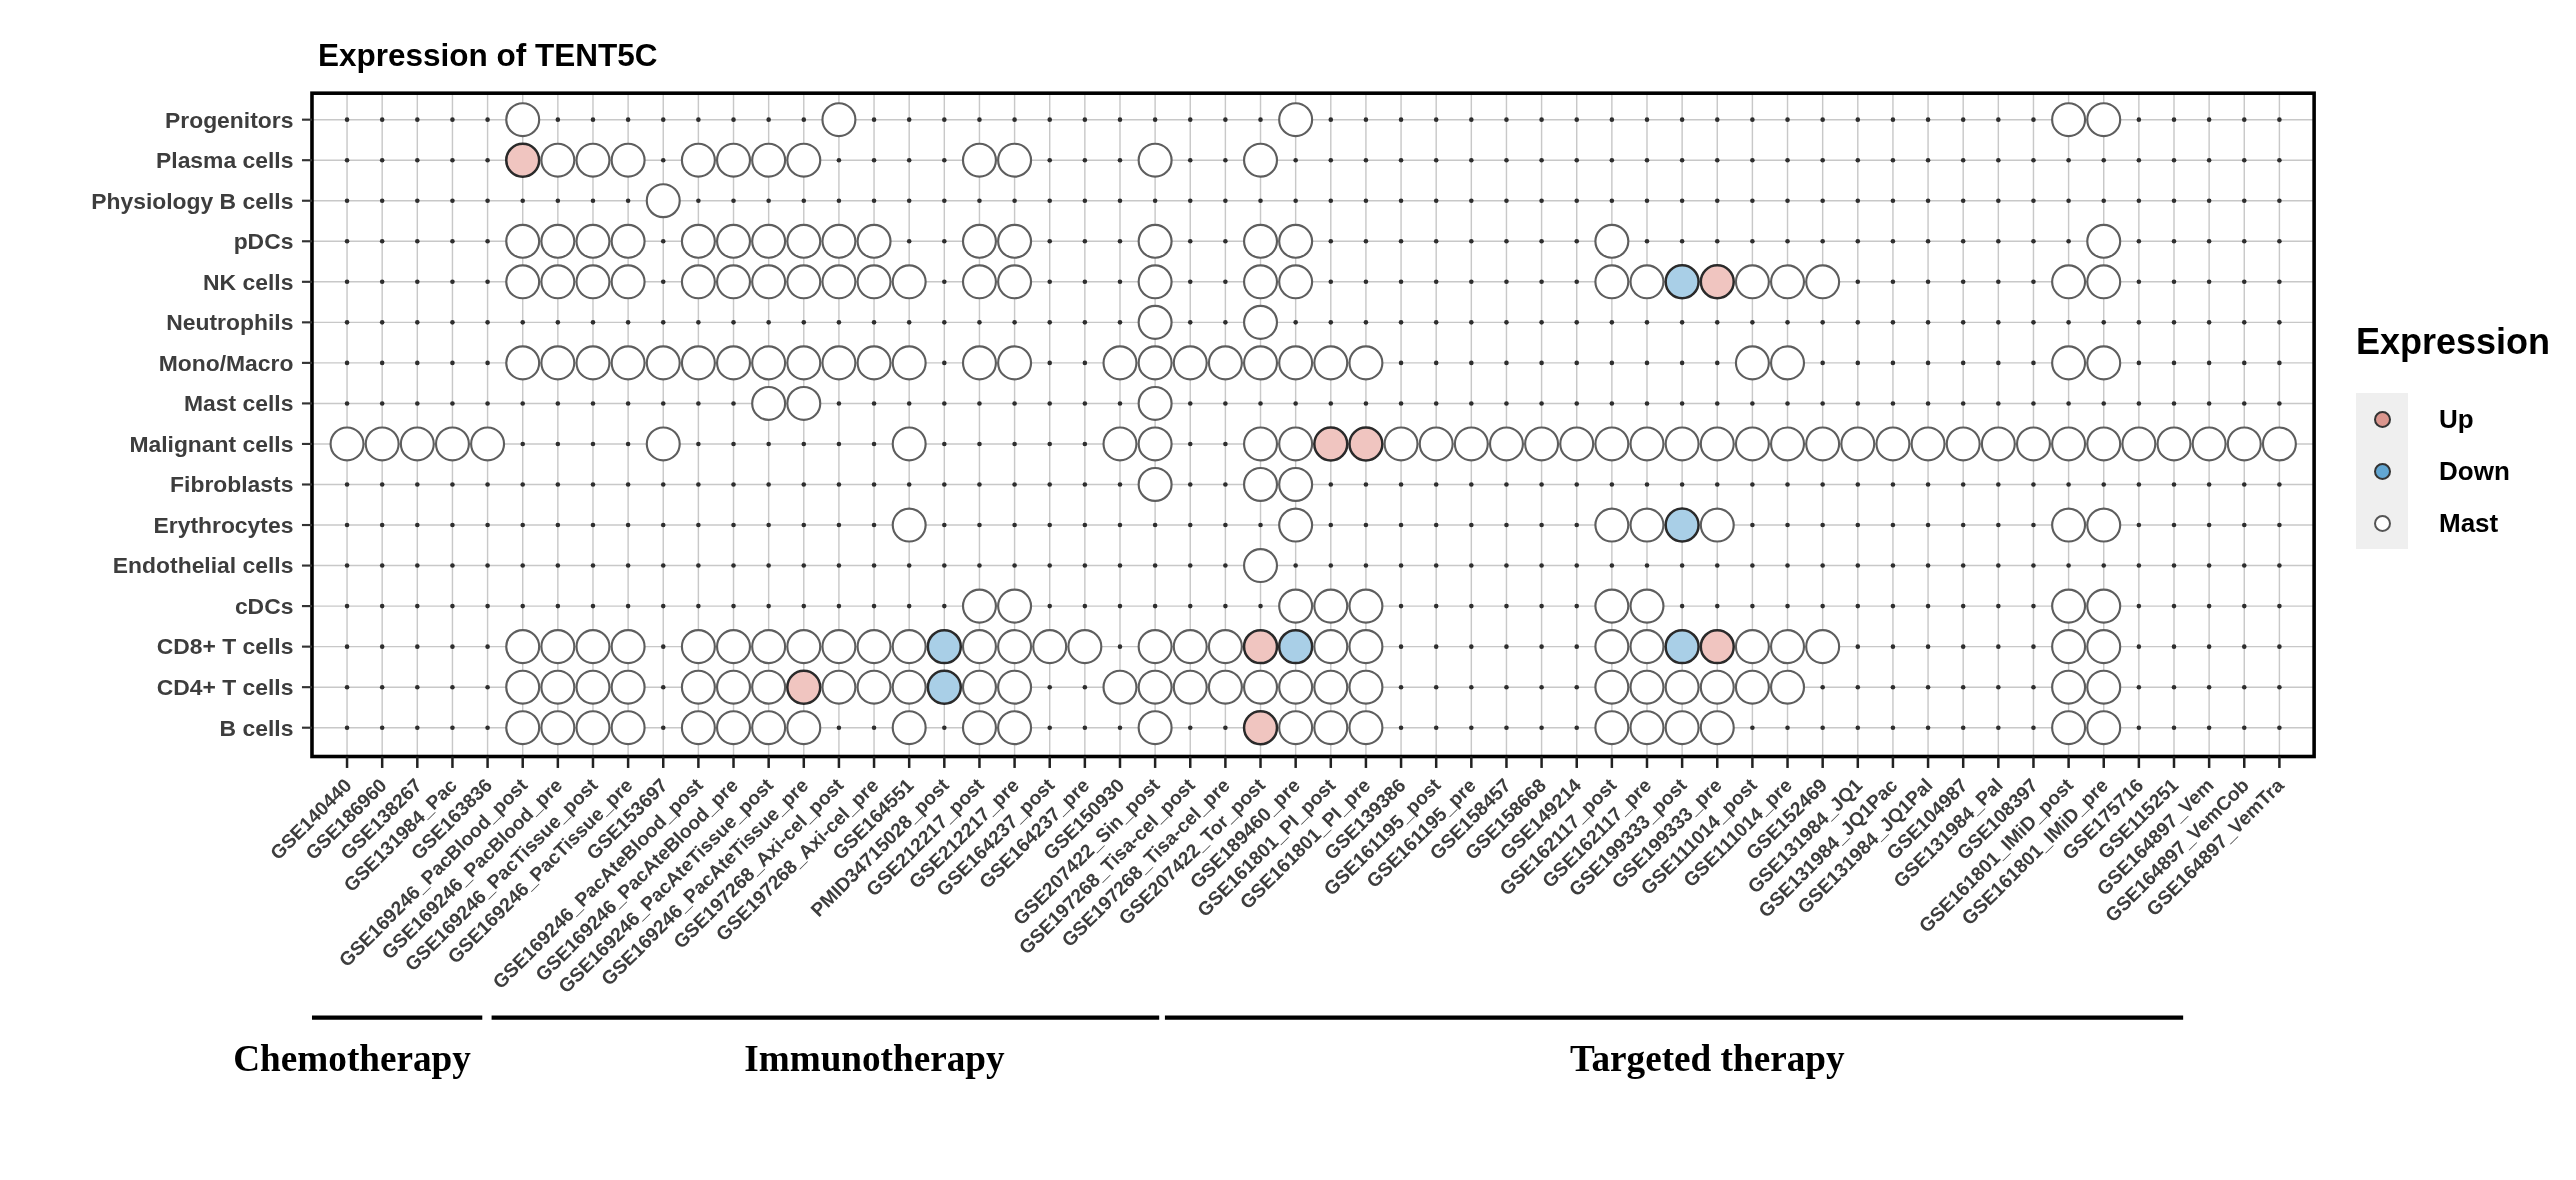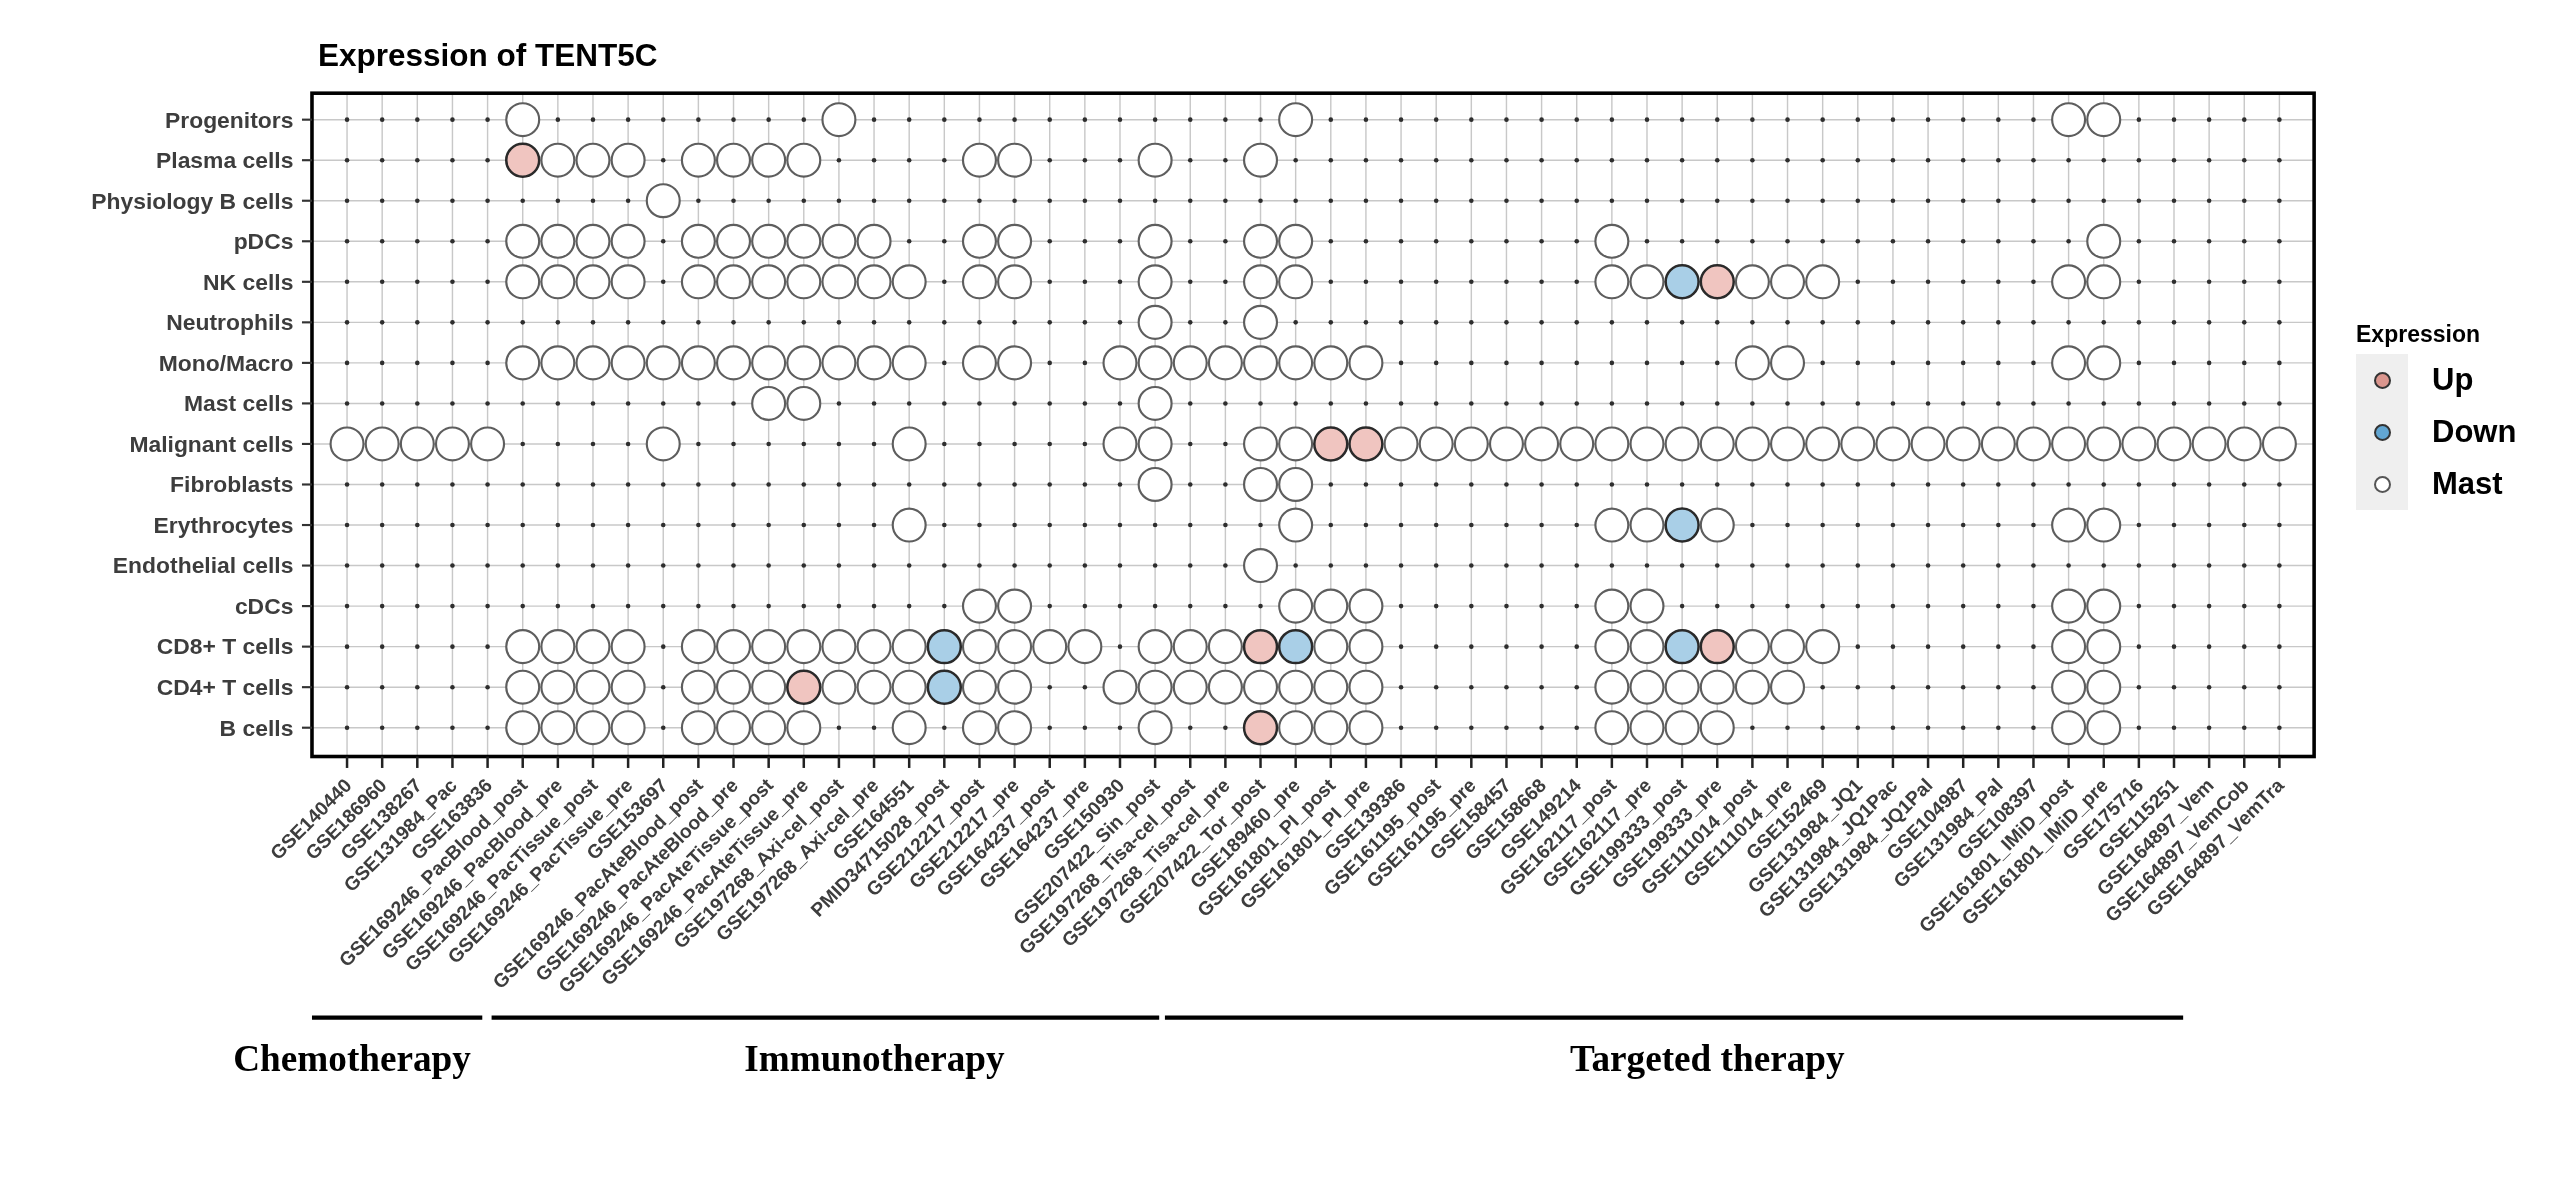--- a/index.html
+++ b/index.html
@@ -1,25 +1,25 @@
 <!DOCTYPE html>
 <html style="font-size:11.4px"><head>
 <meta charset="utf-8">
 <style>
   html,body{margin:0;padding:0;background:#fff;}
   #root{position:relative;width:2576px;height:1181px;background:#ffffff;overflow:hidden;
         font-family:"Liberation Sans", sans-serif;font-weight:bold;}
   #plot-title{position:absolute;left:318px;top:37px;font-size:31.5px;color:#000;}
   svg{position:absolute;left:0;top:0;}
   .legend{position:absolute;left:2356px;top:321px;}
-  .legend-title{font-size:23px;color:#000;margin-bottom:6px;}
+  .legend-title{font-size:36px;color:#000;margin-bottom:30px;}
   .legend-key-row{display:flex;align-items:center;height:52px;}
   .legend-key{width:52px;height:52px;background:#efefef;display:flex;align-items:center;justify-content:center;}
   .legend-dot{width:17px;height:17px;border-radius:50%;box-sizing:border-box;}
-  .legend-label{font-size:31px;color:#000;margin-left:24px;}
+  .legend-label{font-size:26px;color:#000;margin-left:31px;}
 </style>
 </head>
 <body>
 
 <div id="root">
   <div id="plot-title">Expression of TENT5C</div>
   <svg id="chart" width="2576" height="1181" viewBox="0 0 3600 1650">
       <line x1="485" y1="130" x2="485" y2="1057" stroke="#C8C8C8" stroke-width="2"></line>
       <line x1="534.1" y1="130" x2="534.1" y2="1057" stroke="#C8C8C8" stroke-width="2"></line>
       <line x1="583.2" y1="130" x2="583.2" y2="1057" stroke="#C8C8C8" stroke-width="2"></line>

